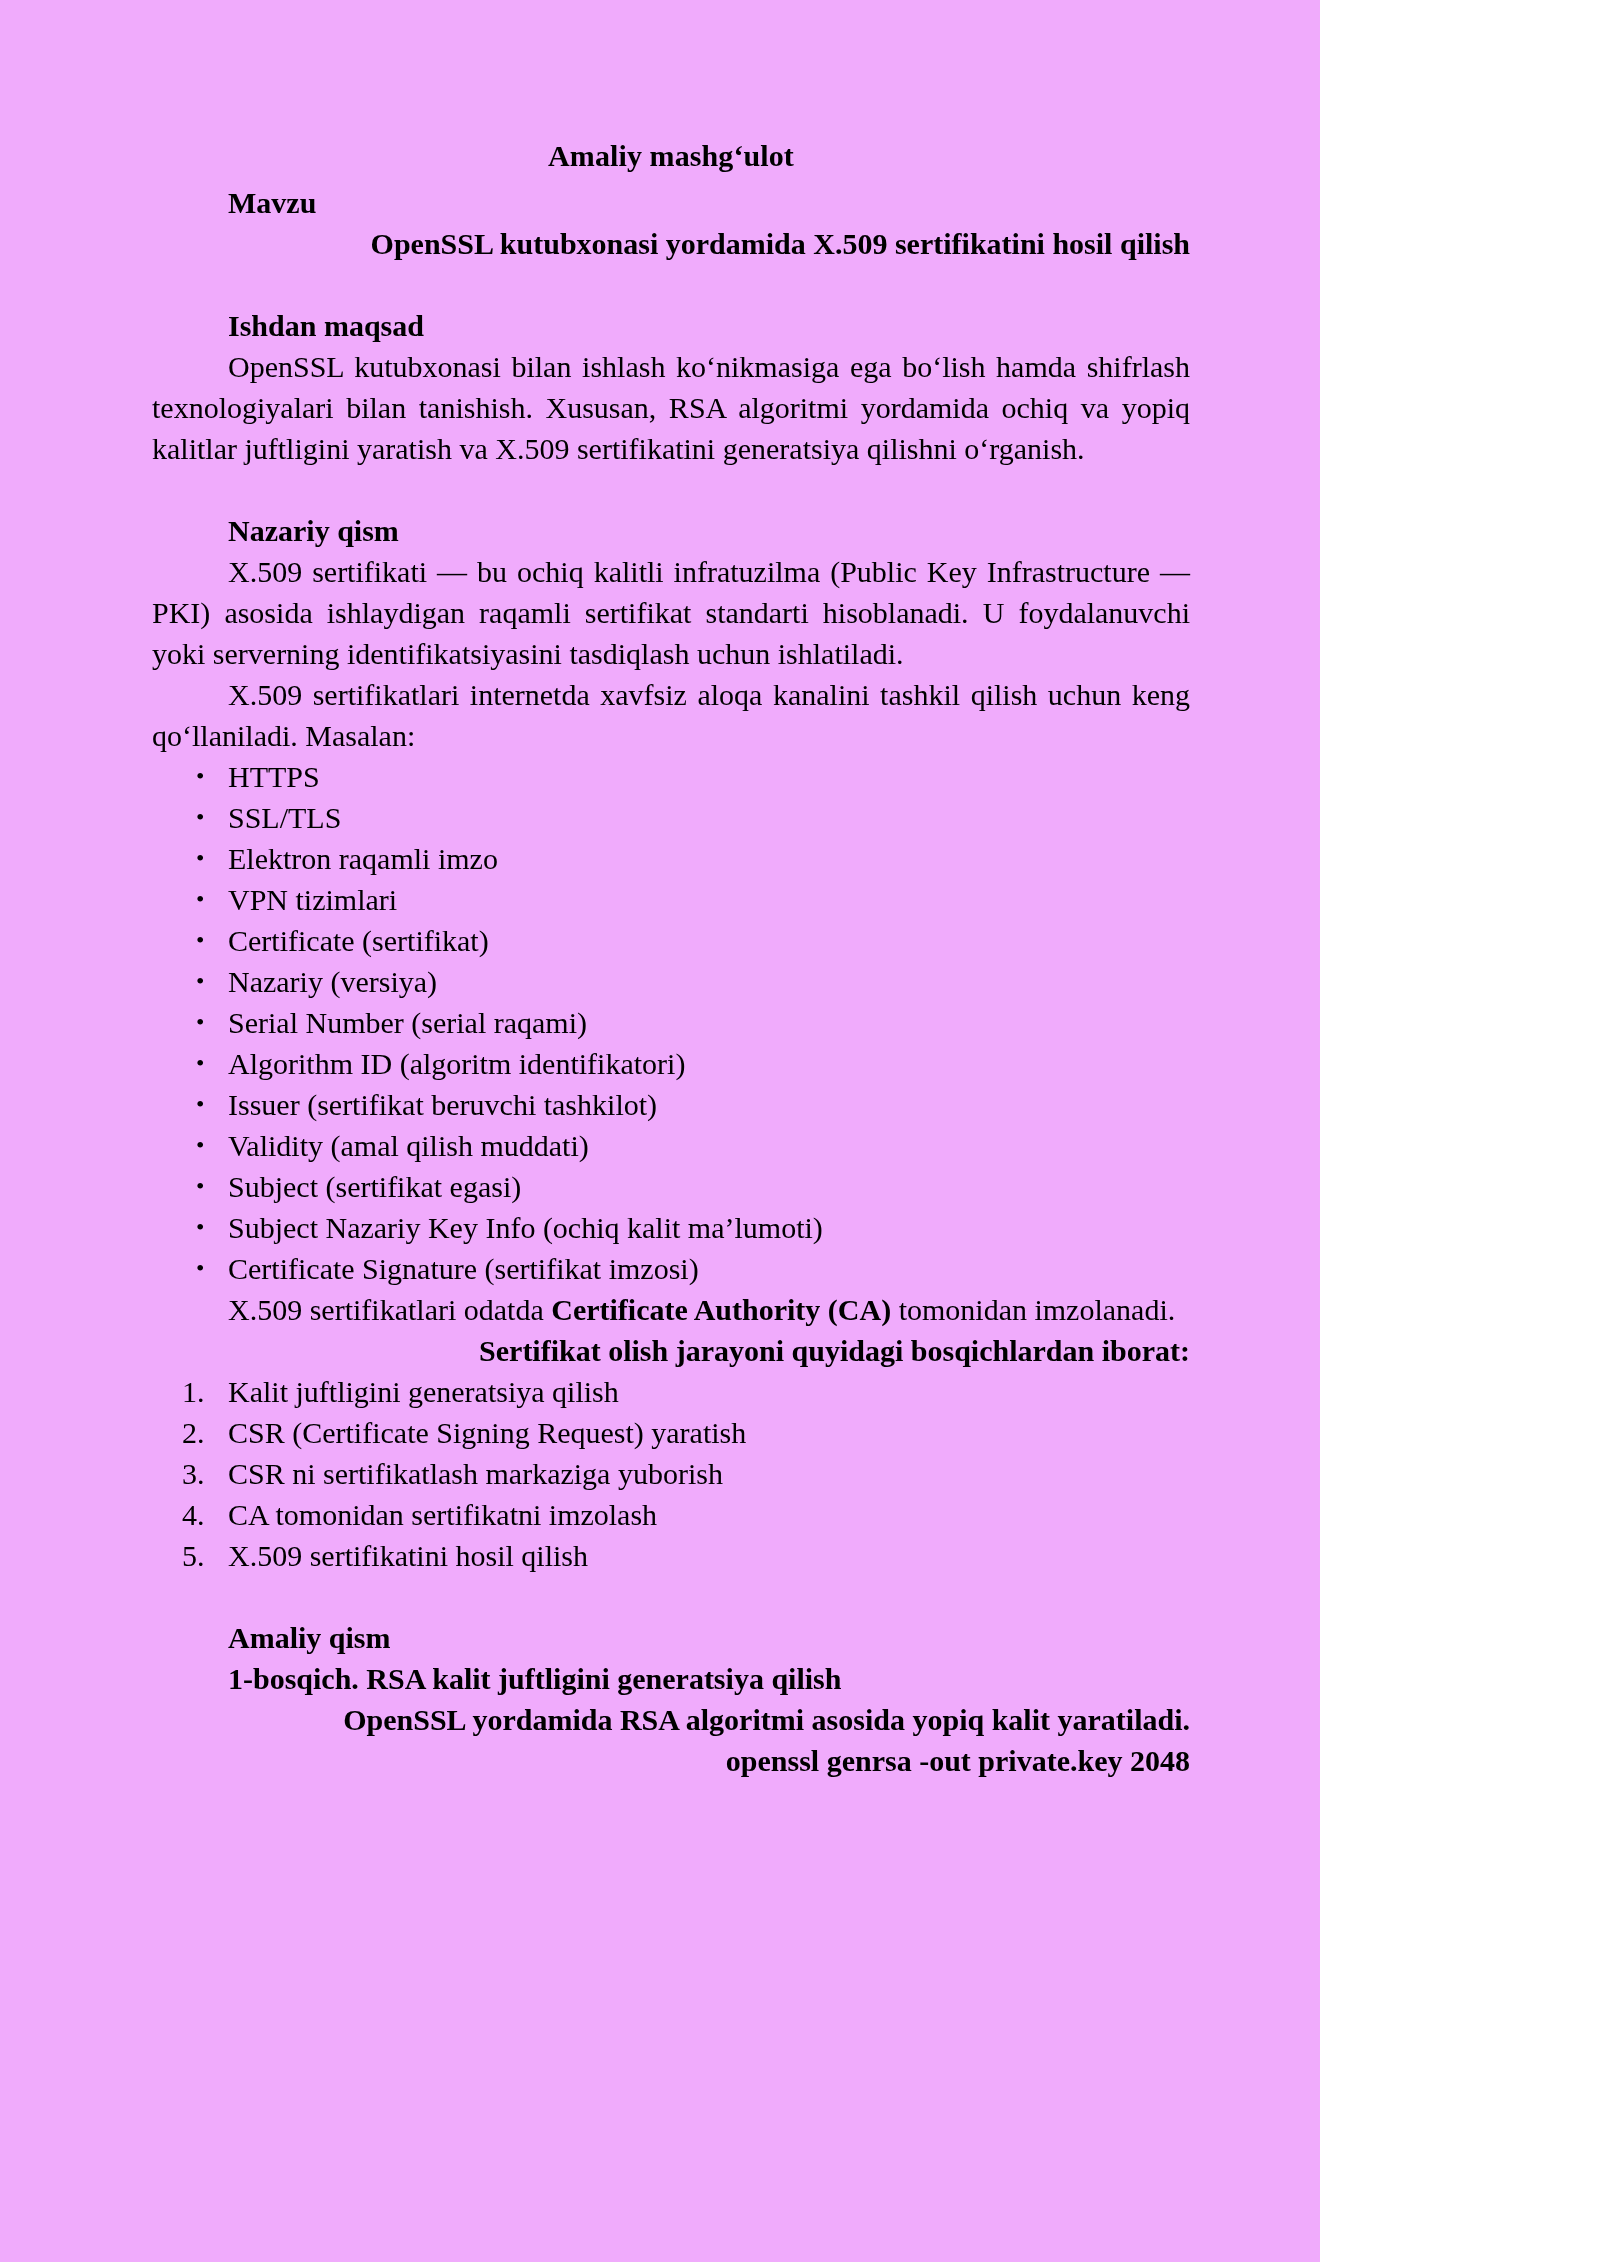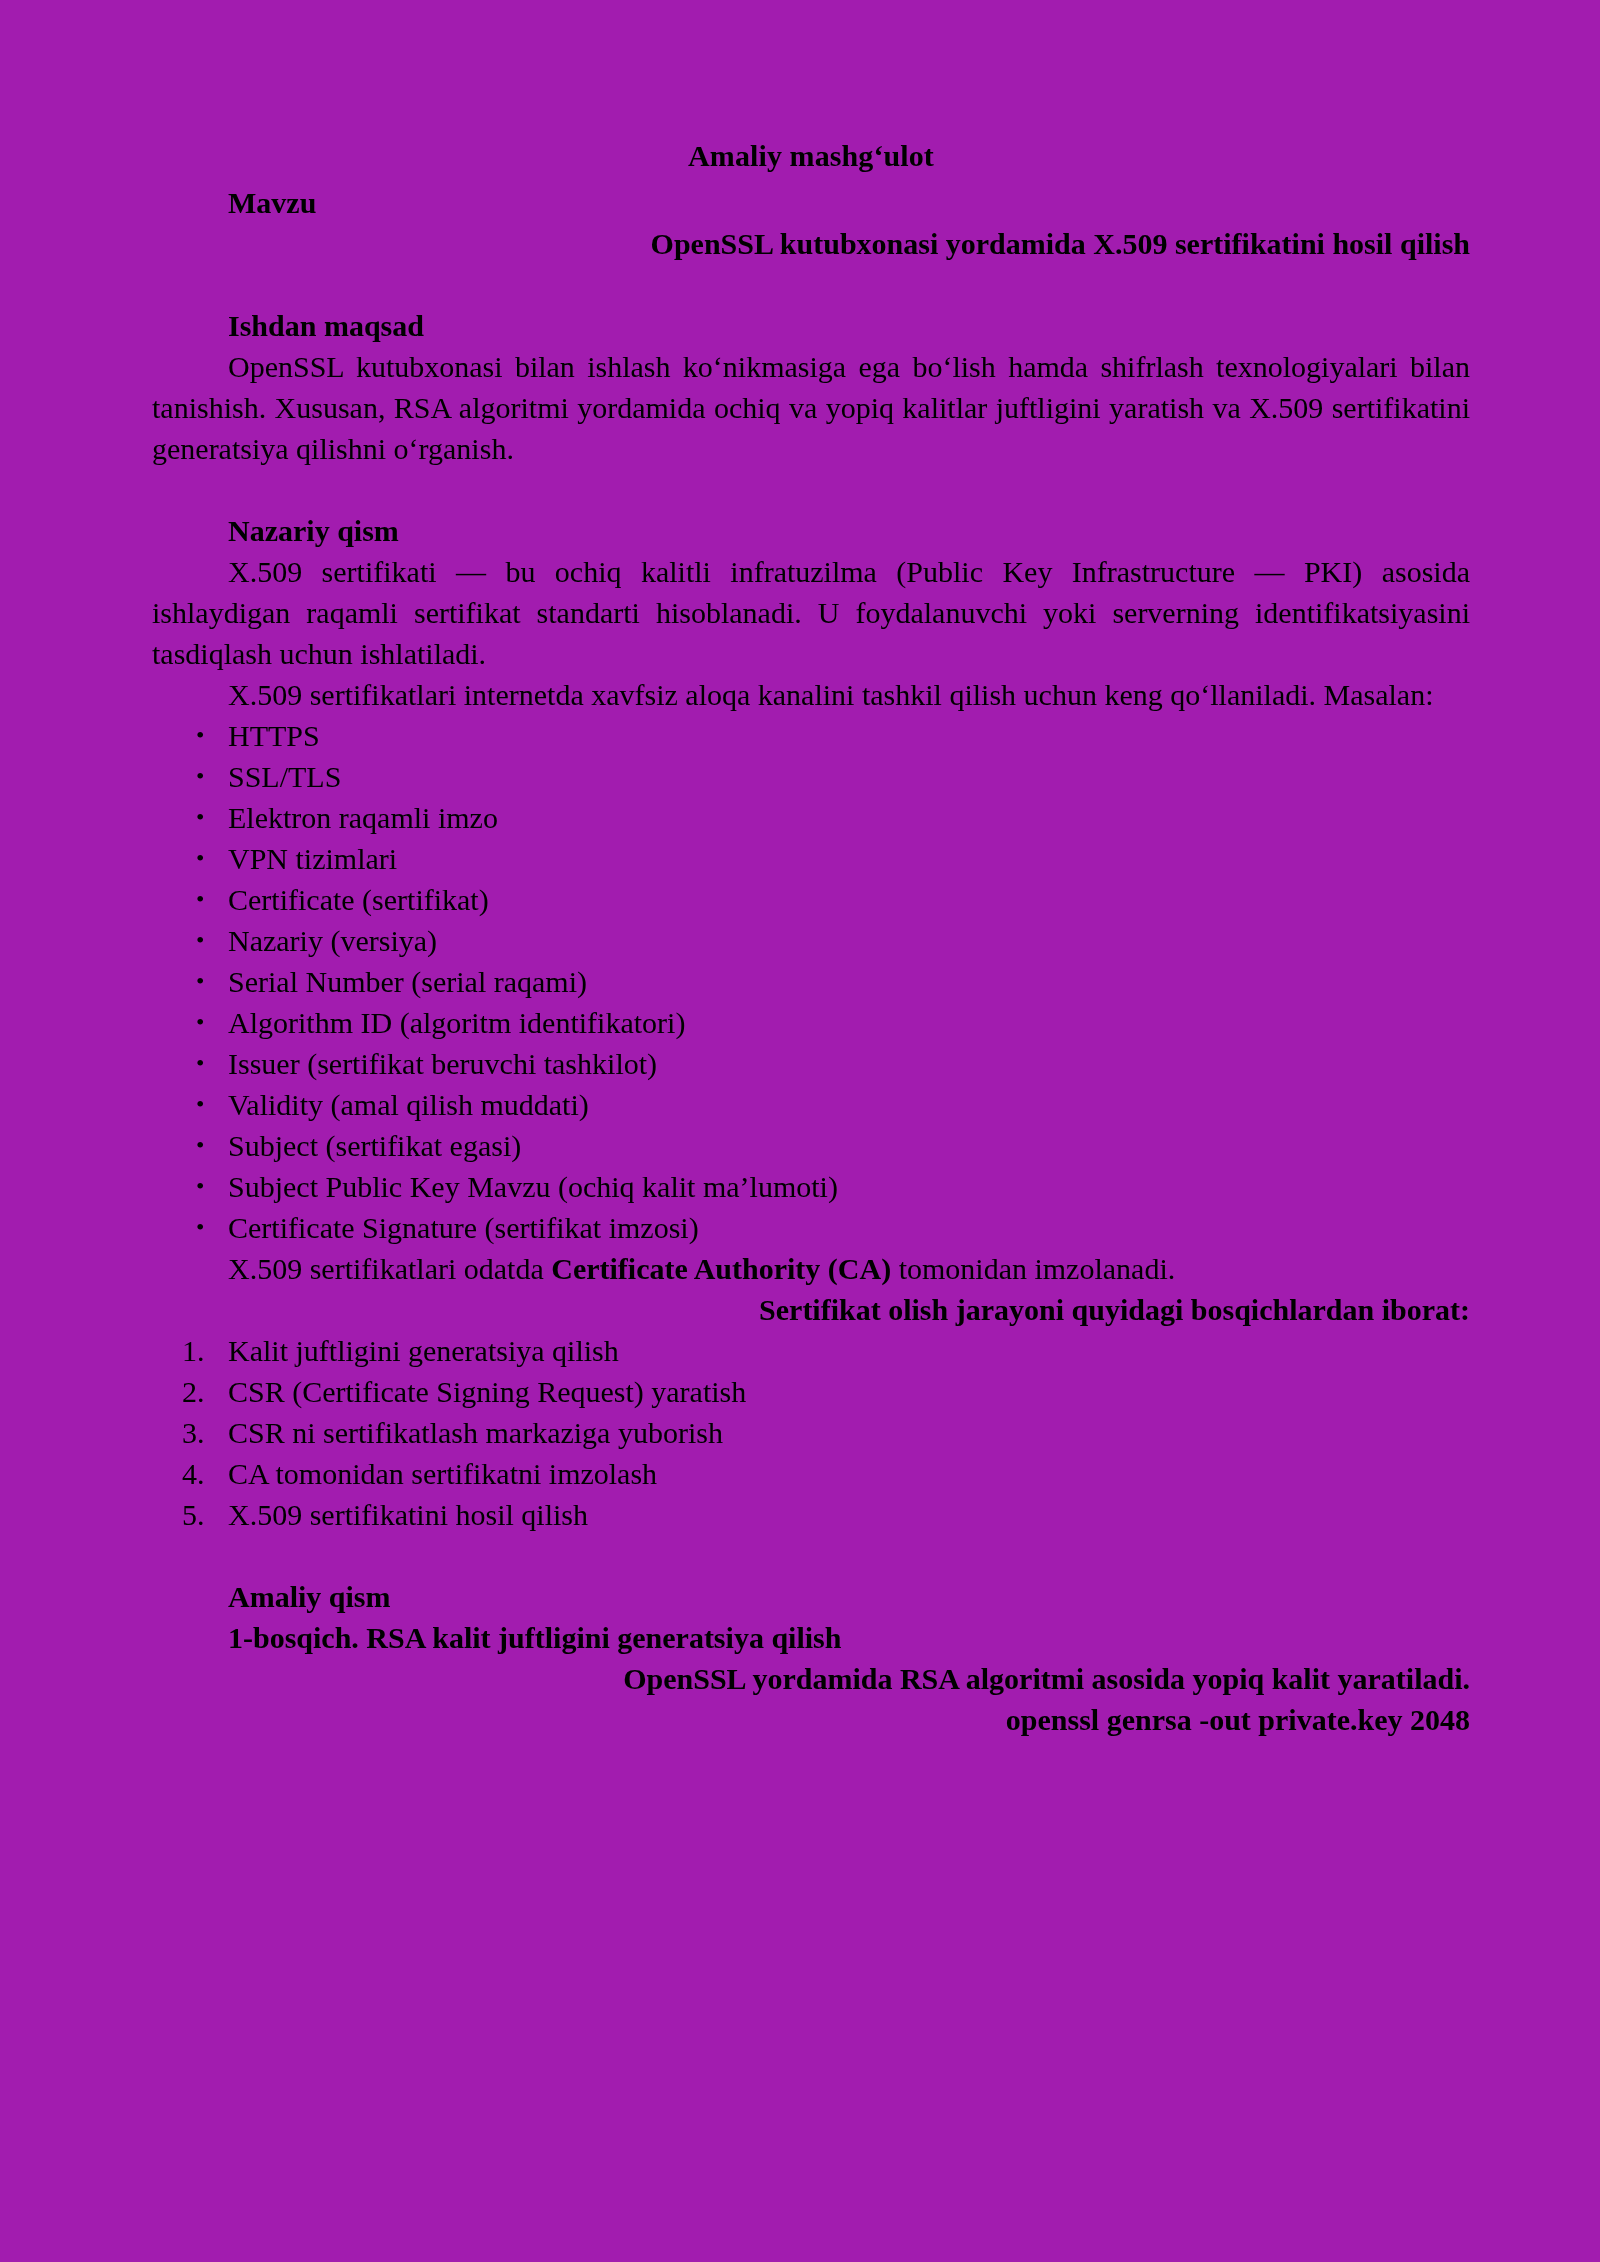--- a/index.html
+++ b/index.html
@@ -6,23 +6,23 @@
     margin: 0;
     padding: 0;
     background: #ffffff;
   }
   body {
     font-family: "Liberation Serif", "DejaVu Serif", serif;
     color: #000000;
   }
   .page {
     position: relative;
-    width: 1600px;
+    width: 1320px;
     height: 2262px;
-    background: #a21caf;
+    background: #f0abfc;
     box-sizing: border-box;
     padding: 136px 130px 0 152px;
     overflow: hidden;
   }
   .doc-title {
     text-align: center;
     font-weight: bold;
     font-size: 30px;
     line-height: 40px;
     margin: 0 0 6px 0;
@@ -117,21 +117,21 @@
   </ul>
 
   <ul class="bullets">
     <li><span class="marker">•</span><span>Certificate (sertifikat)</span></li>
     <li><span class="marker">•</span><span>Nazariy (versiya)</span></li>
     <li><span class="marker">•</span><span>Serial Number (serial raqami)</span></li>
     <li><span class="marker">•</span><span>Algorithm ID (algoritm identifikatori)</span></li>
     <li><span class="marker">•</span><span>Issuer (sertifikat beruvchi tashkilot)</span></li>
     <li><span class="marker">•</span><span>Validity (amal qilish muddati)</span></li>
     <li><span class="marker">•</span><span>Subject (sertifikat egasi)</span></li>
-    <li><span class="marker">•</span><span>Subject Public Key Mavzu (ochiq kalit ma’lumoti)</span></li>
+    <li><span class="marker">•</span><span>Subject Nazariy Key Info (ochiq kalit ma’lumoti)</span></li>
     <li><span class="marker">•</span><span>Certificate Signature (sertifikat imzosi)</span></li>
   </ul>
 
   <div class="para"><span>X.509 sertifikatlari odatda </span><span class="b">Certificate Authority (CA)</span><span> tomonidan imzolanadi.</span></div>
 
   <div class="para flush">Sertifikat olish jarayoni quyidagi bosqichlardan iborat:</div>
 
   <ol class="numbers">
     <li><span class="marker">1.</span><span>Kalit juftligini generatsiya qilish</span></li>
     <li><span class="marker">2.</span><span>CSR (Certificate Signing Request) yaratish</span></li>

